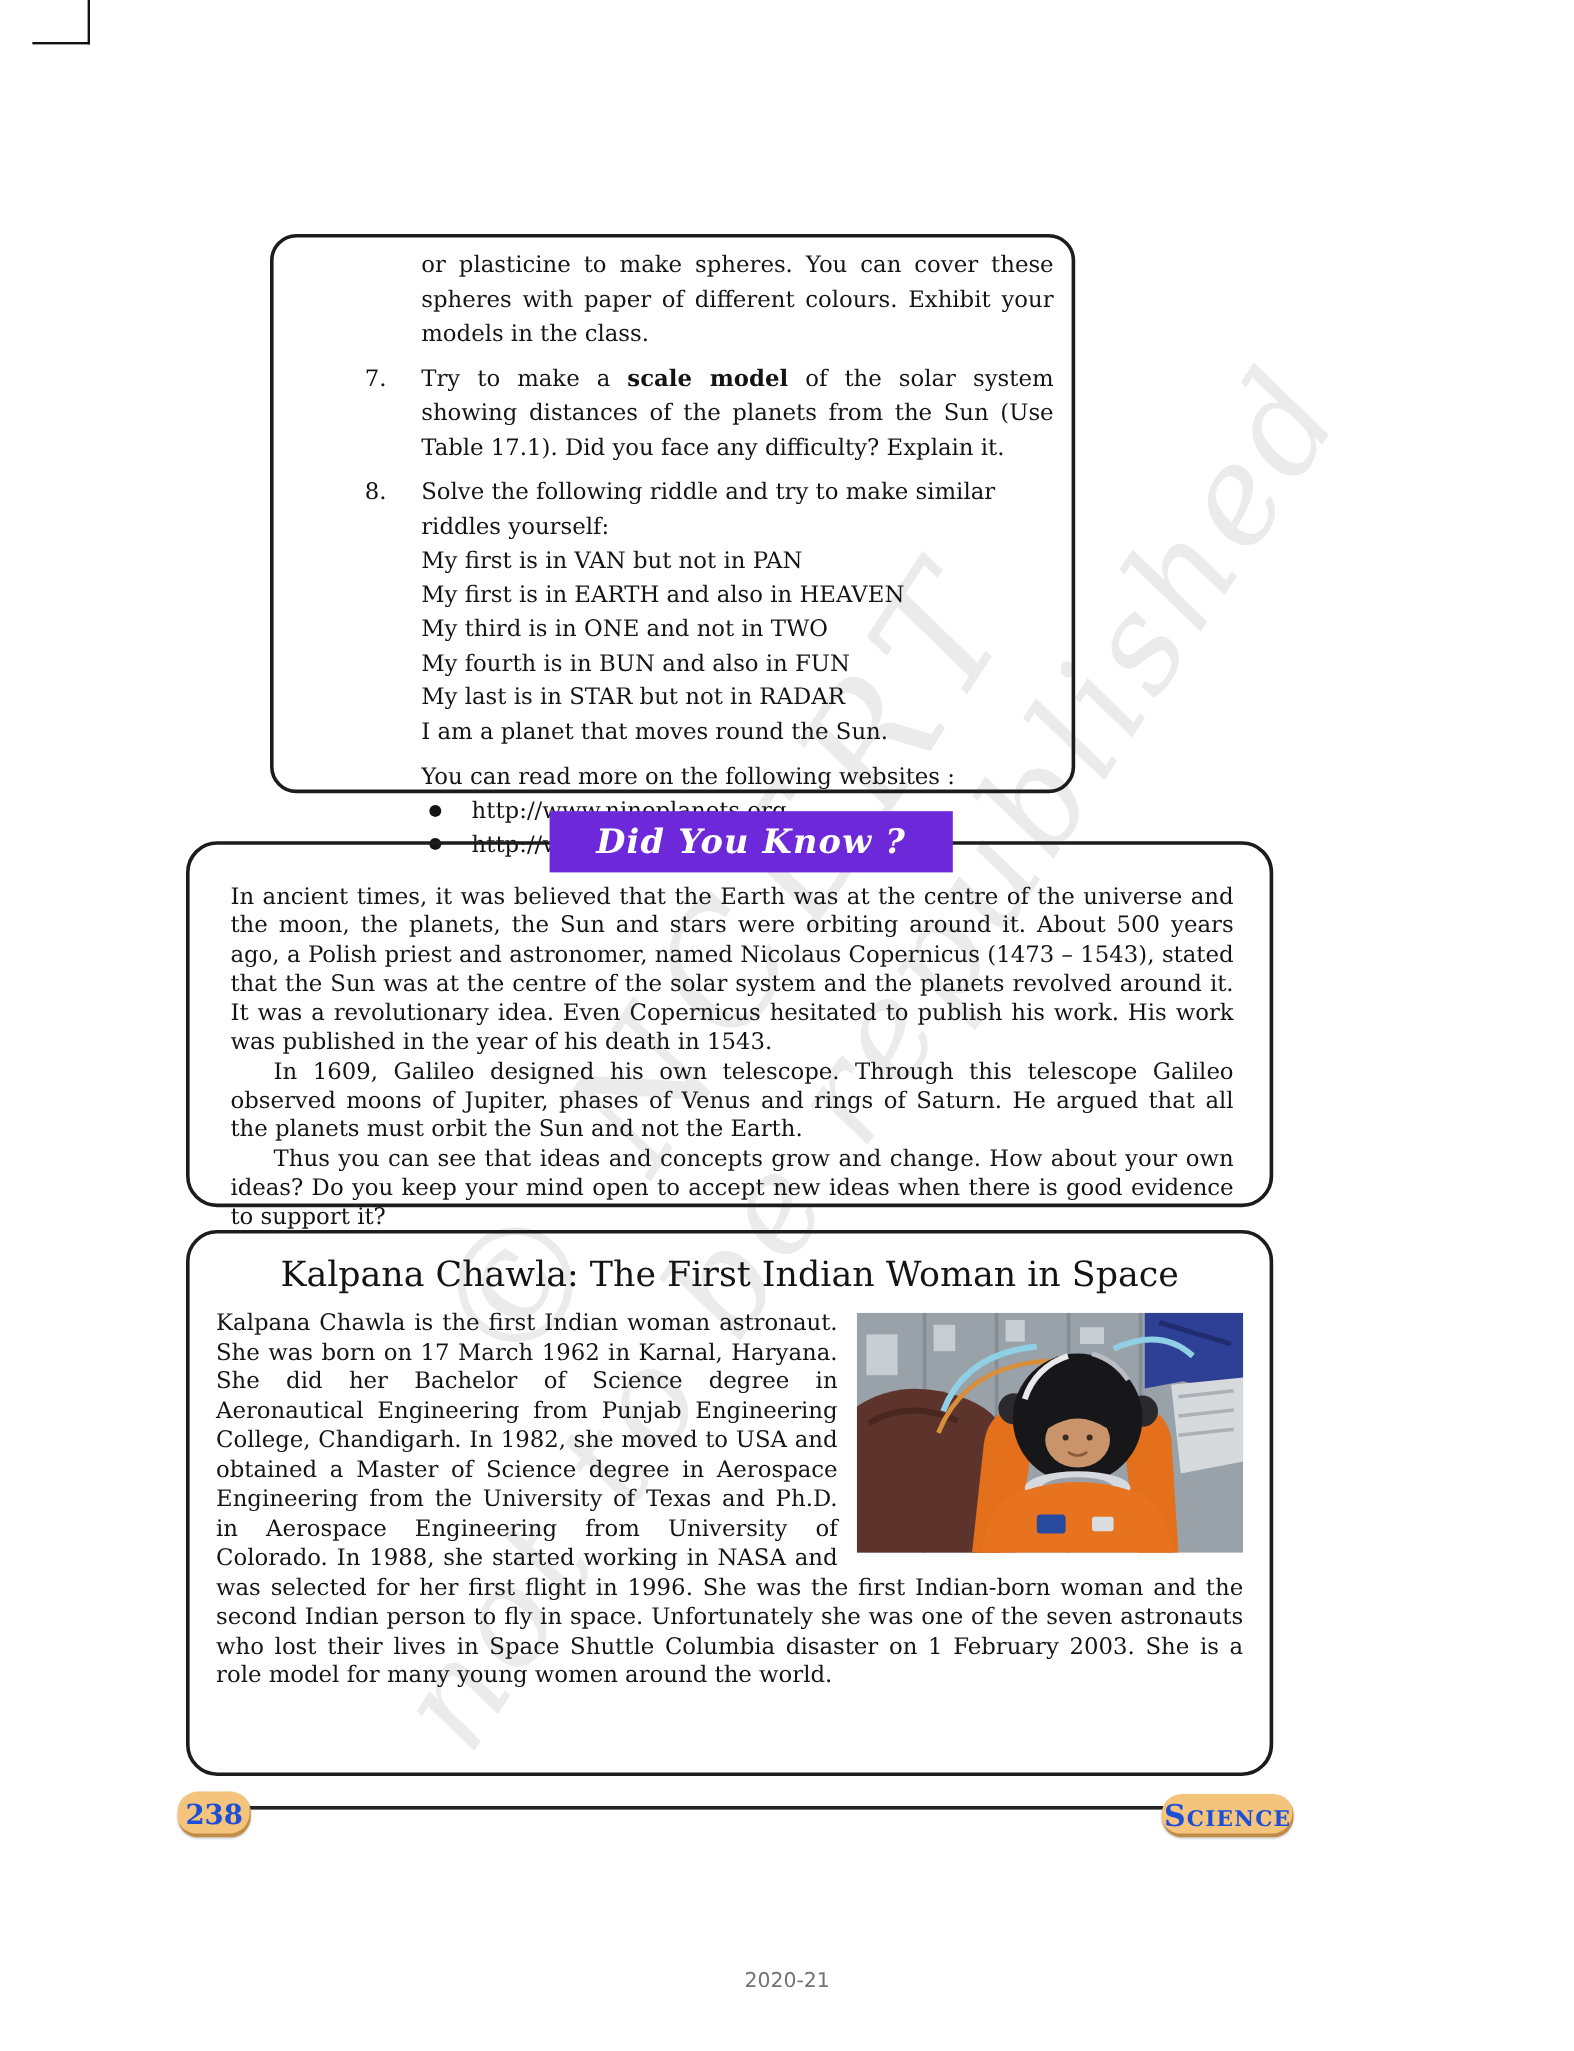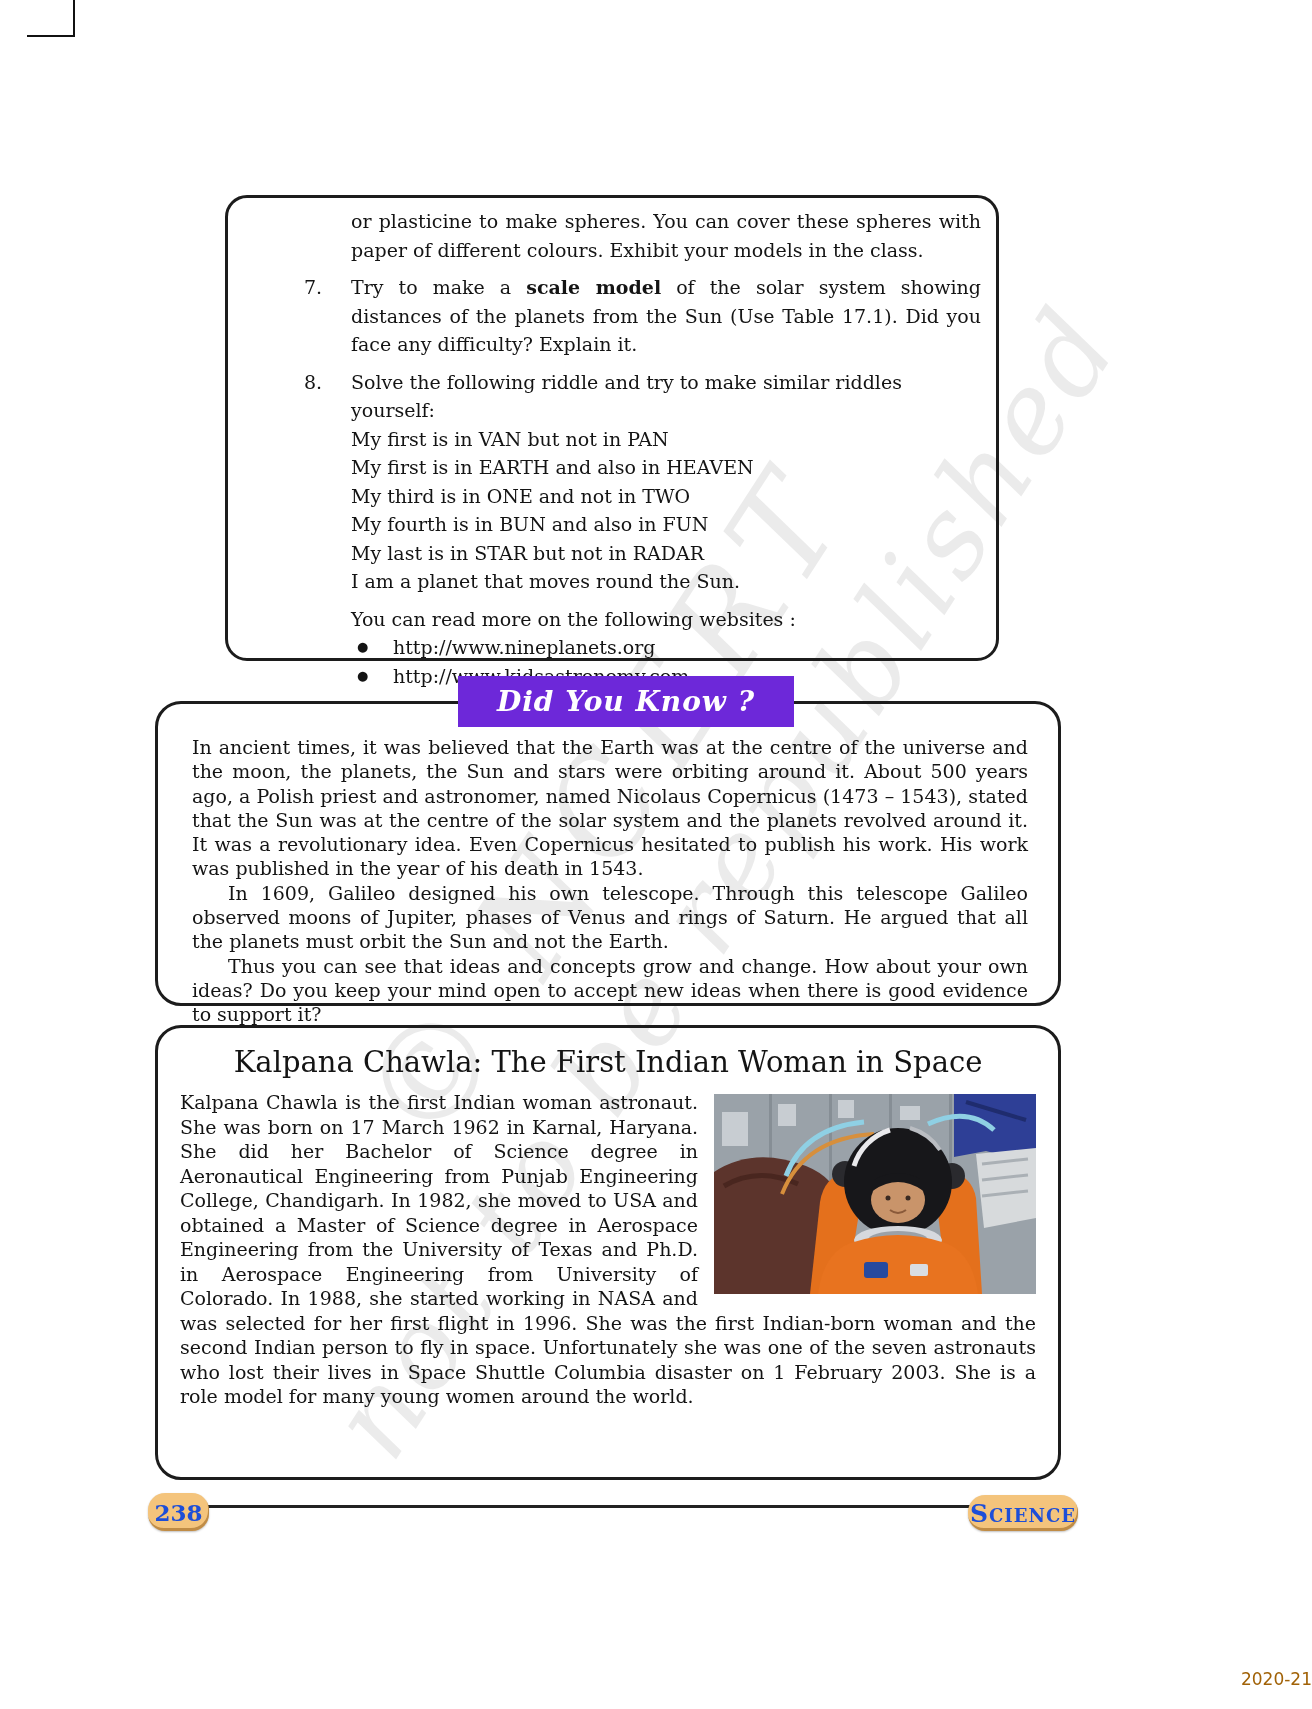--- a/index.html
+++ b/index.html
@@ -26,21 +26,21 @@
   .watermark .wm1 { font-size:132px; letter-spacing:14px; white-space:nowrap; }
   .watermark .wm2 { font-size:112px; letter-spacing:6px; white-space:nowrap; }
 
   .box {
     position:absolute; box-sizing:border-box; border:3px solid #1c1c1c;
     background:transparent; z-index:1;
   }
 
   
   #box-exercises {
-    left:225px; top:195px; width:774px; height:466px; border-radius:22px;
+    left:225px; top:195px; width:671px; height:466px; border-radius:22px;
     padding:9px 15px 0 0; font-size:19px; line-height:28.5px;
   }
   .ex-cont { margin-left:123px; text-align:justify; }
   .ex-item { display:flex; margin-top:9px; }
   .ex-num  { flex:none; width:47px; margin-left:76px; }
   .ex-body { flex:1; }
   .ex-body.justify { text-align:justify; }
   .web-intro { margin-top:9px; }
   .web-item { display:flex; }
   .web-bullet { flex:none; width:36px; padding-left:6px; font-size:13px; }
@@ -72,22 +72,22 @@
   .footer-rule { position:absolute; left:165px; top:1505px; width:910px; height:0; border-top:3px solid #222; z-index:1; }
   .badge {
     position:absolute; z-index:2; background:#F4C47C; border-radius:17px;
     display:flex; align-items:center; justify-content:center; font-weight:bold; color:#1d4ed8;
     box-shadow: inset -1px -3px 0 rgba(150,95,25,0.55), 0 1px 2px rgba(0,0,0,0.25);
   }
   #badge-page { left:148px; top:1493px; width:61px; height:38px; font-size:23px; }
   #badge-subject { left:968px; top:1495px; width:110px; height:36px; font-size:25px; font-variant:small-caps; letter-spacing:1px; }
 
   .edition-year {
-    position:absolute; left:0; right:0; top:1641px; text-align:right;
-    font-family:"DejaVu Sans","Liberation Sans",sans-serif; font-size:17px; color:#a16207; z-index:1;margin-top:28px;
+    position:absolute; left:0; right:0; top:1641px; text-align:center;
+    font-family:"DejaVu Sans","Liberation Sans",sans-serif; font-size:17px; color:#737373; z-index:1;
   }
 </style>
 </head>
 <body>
 
 <div class="page">
 
   <div class="crop-mark"></div>
 
   <div class="watermark">

